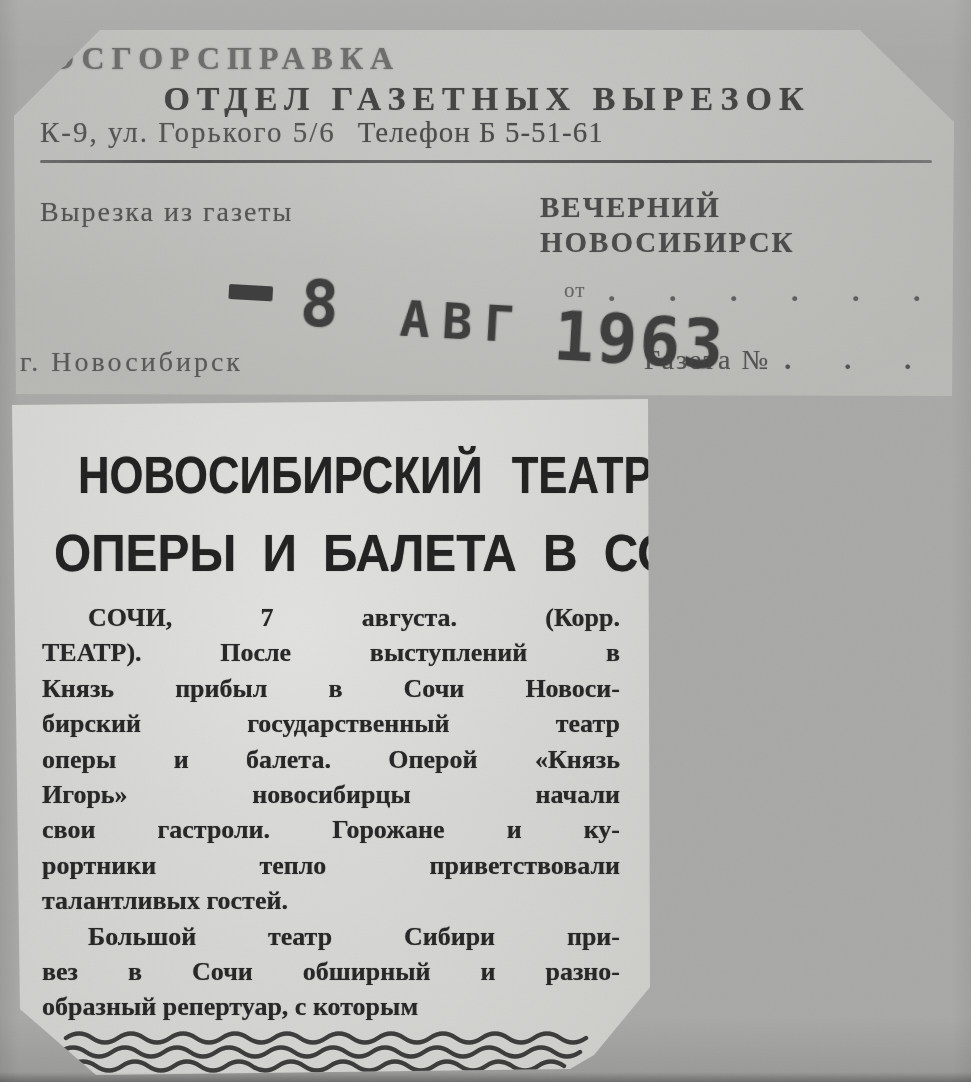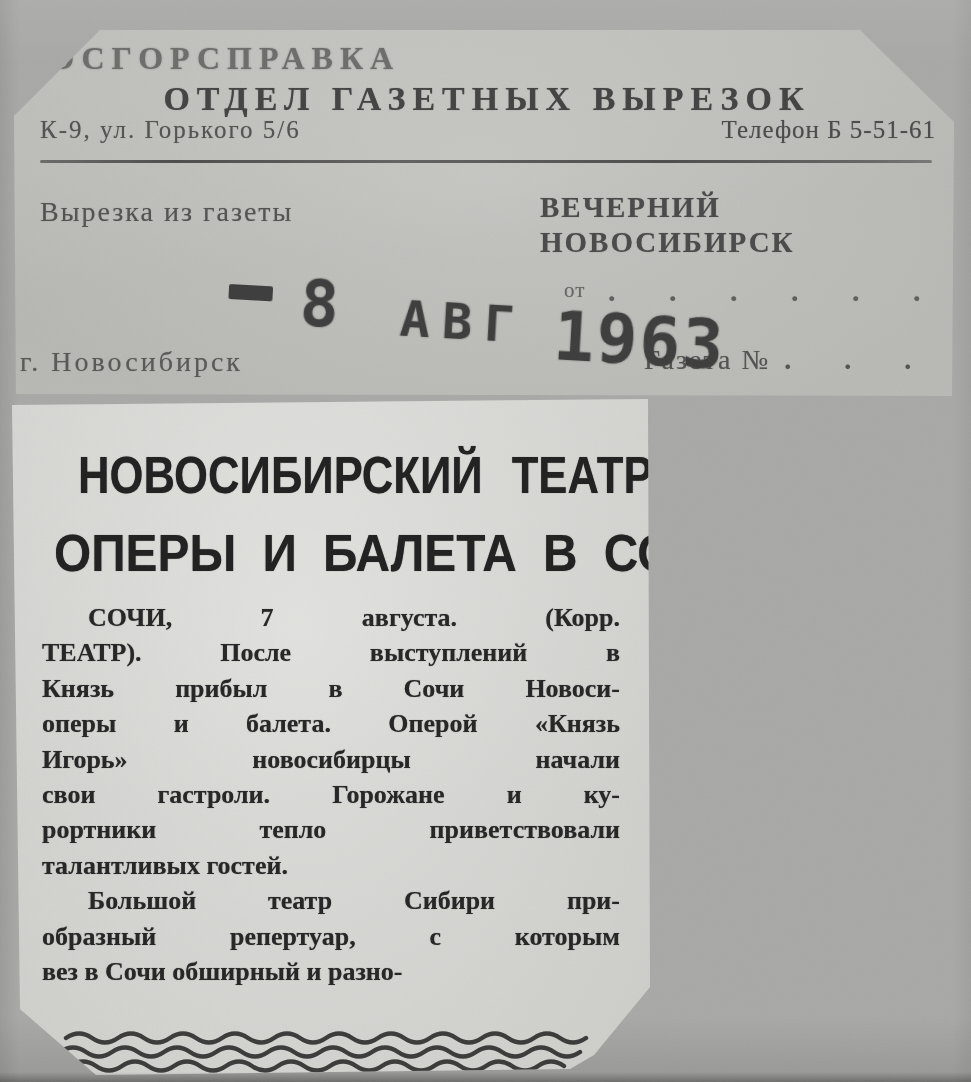--- a/index.html
+++ b/index.html
@@ -27,22 +27,22 @@
     font-weight:700;font-size:32px;letter-spacing:7px;
     color:#4b4b4b;opacity:.72;filter:blur(.4px);text-shadow:0 0 2px rgba(70,70,70,.6);
   }
   .dept-name{
     position:absolute;left:0;top:52px;width:100%;text-align:center;
     font-weight:700;font-size:34px;letter-spacing:7px;
     color:#353535;opacity:.9;filter:blur(.25px);text-shadow:0 0 1px rgba(50,50,50,.6);
   }
   .addr-row{
     position:absolute;left:28px;right:26px;top:88px;
-    display:flex;justify-content:space-between;
-    font-size:25px;font-weight:400;
+    display:flex;
+    font-size:29px;font-weight:400;gap:22px;
   }
   .addr-row .left{letter-spacing:2px;opacity:.85;}
   .addr-row .right{letter-spacing:1px;opacity:.92;}
   .slip-rule{
     position:absolute;left:28px;right:30px;top:132px;height:3px;border-radius:2px;
     background:linear-gradient(90deg,#555 0%,#2f2f2f 15%,#4a4a4a 40%,#303030 70%,#4f4f4f 92%,#666);
     opacity:.8;filter:blur(.3px);
   }
   .cutout-label{
     position:absolute;left:28px;top:168px;font-size:28px;letter-spacing:2px;opacity:.85;
@@ -147,30 +147,31 @@
 
 <div class="clipping">
   <div class="headline headline-1">НОВОСИБИРСКИЙ ТЕАТР</div>
   <div class="headline headline-2">ОПЕРЫ И БАЛЕТА В СОЧИ</div>
 
   <div class="article-body">
     <div class="para">
         <div class="body-line">СОЧИ, 7 августа. (Корр.</div>
         <div class="body-line">ТЕАТР). После выступлений в</div>
         <div class="body-line">Князь прибыл в Сочи Новоси-</div>
+        <div class="body-line">бирский государственный театр</div>
         <div class="body-line">оперы и балета. Оперой «Князь</div>
         <div class="body-line">Игорь» новосибирцы начали</div>
         <div class="body-line">свои гастроли. Горожане и ку-</div>
         <div class="body-line">рортники тепло приветствовали</div>
         <div class="body-line">талантливых гостей.</div>
       </div>
     <div class="para">
         <div class="body-line">Большой театр Сибири при-</div>
+        <div class="body-line">вез в Сочи обширный и разно-</div>
         <div class="body-line">образный репертуар, с которым</div>
-        <div class="body-line">вез в Сочи обширный и разно-</div>
       </div>
   </div>
 
   <svg class="wavy" viewBox="0 0 545 46">
     <path d="M10 9 q 13 -9 26 0 t 26 0 t 26 0 t 26 0 t 26 0 t 26 0 t 26 0 t 26 0 t 26 0 t 26 0 t 26 0 t 26 0 t 26 0 t 26 0 t 26 0 t 26 0 t 26 0 t 26 0 t 26 0 t 26 0"></path>
     <path d="M4 23 q 13 -9 26 0 t 26 0 t 26 0 t 26 0 t 26 0 t 26 0 t 26 0 t 26 0 t 26 0 t 26 0 t 26 0 t 26 0 t 26 0 t 26 0 t 26 0 t 26 0 t 26 0 t 26 0 t 26 0 t 26 0"></path>
     <path d="M14 37 q 13 -9 26 0 t 26 0 t 26 0 t 26 0 t 26 0 t 26 0 t 26 0 t 26 0 t 26 0 t 26 0 t 26 0 t 26 0 t 26 0 t 26 0 t 26 0 t 26 0 t 26 0 t 26 0 t 26 0"></path>
   </svg>
 </div>
 

